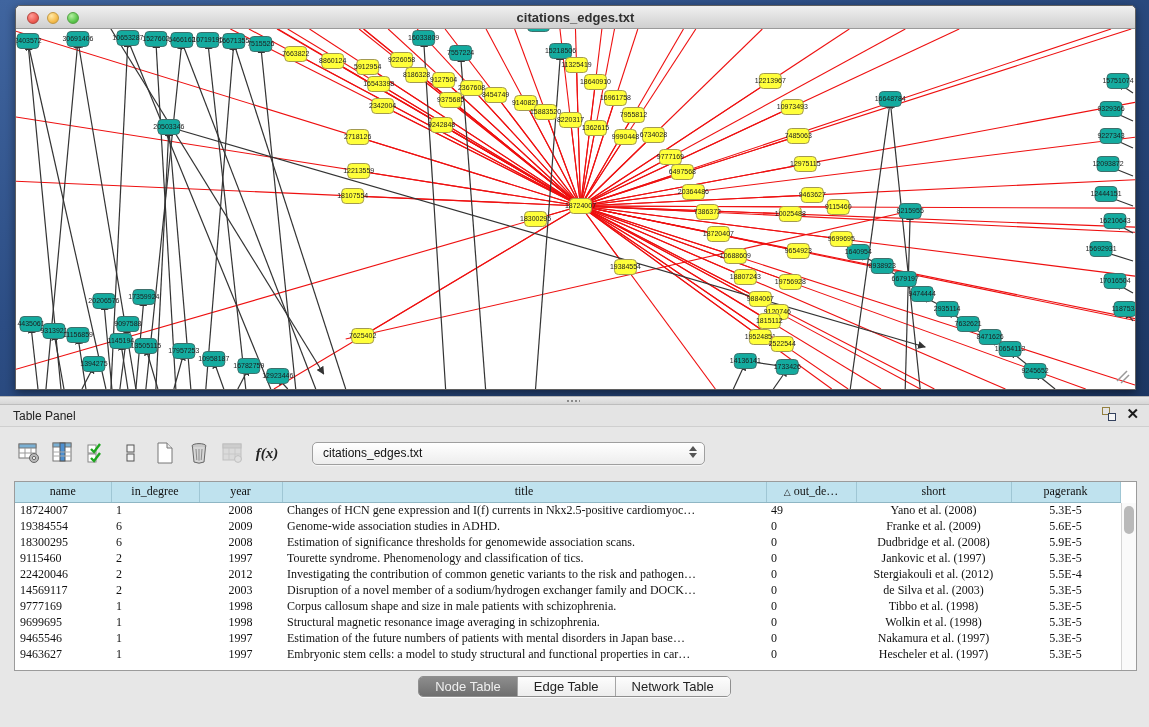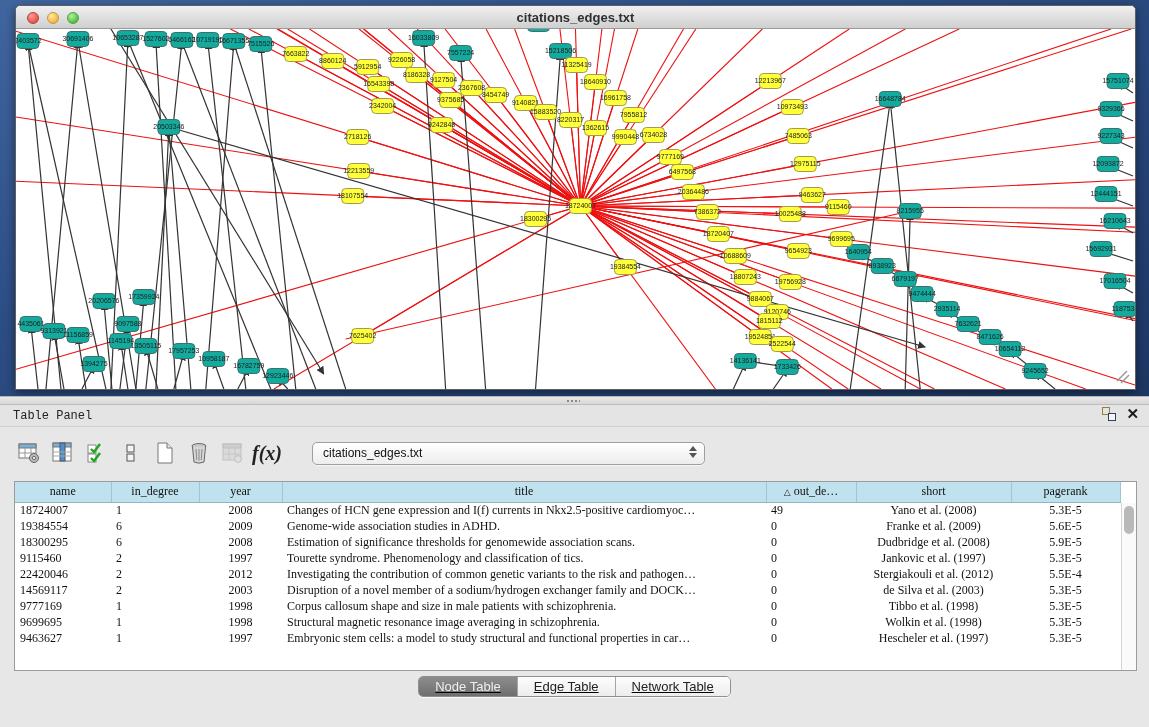--- a/index.html
+++ b/index.html
@@ -28,21 +28,21 @@
   
   .splitter { position:relative; height:9px; background:linear-gradient(#e9e9e9,#d6d6d6);
     border-top:1px solid #b5b5b5; border-bottom:1px solid #bdbdbd; }
   .splitter .grip { position:absolute; left:566px; top:2px; width:14px; height:4px;
     background:radial-gradient(circle,#8a8a8a 1px,transparent 1.4px); background-size:4px 4px; }
 
   
   .panel { width:1149px; height:322px; background:#e7e7e7; }
   .panel-header { position:relative; height:22px; background:#e4e4e4;
     border-bottom:1px solid #cfcfcf; }
-  .panel-header .ptitle { position:absolute; left:13px; top:4px; font-size:12px; color:#222;font-family:Liberation Mono, monospace; }
+  .panel-header .ptitle { position:absolute; left:13px; top:4px; font-size:12px; color:#222; }
   .panel-header .hbtns { position:absolute; right:10px; top:2px; display:flex; gap:10px; align-items:center; }
   .float-ic { position:relative; width:14px; height:14px; }
   .float-ic .b1 { position:absolute; left:0; top:0; width:8px; height:8px; border:1.5px solid #94803f; }
   .float-ic .b2 { position:absolute; right:0; bottom:0; width:8px; height:8px; border:1.5px solid #33415e; background:#f5f5f5; }
   .close-x { font-size:15px; font-weight:bold; color:#1a1a1a; line-height:14px; cursor:default; }
 
   .toolbar { position:relative; height:52px; display:flex; align-items:center; padding-left:14px; }
   .tbtn { width:30px; height:30px; display:flex; align-items:center; justify-content:center; margin-right:4px; }
   .combo { position:relative; width:393px; height:23px; margin-left:26px;
     background:linear-gradient(#ffffff,#ededed); border:1px solid #9f9f9f; border-radius:5px;
@@ -61,21 +61,21 @@
     overflow:hidden; white-space:nowrap; }
   table.dt td { height:16px; padding:0 5px; color:#111; overflow:hidden; white-space:nowrap;
     text-overflow:clip; }
   table.dt td.c { text-align:center; }
   .sort-tri { display:inline-block; margin-right:3px; font-size:9px; color:#222; }
   .vscroll { position:absolute; right:0; top:21px; bottom:0; width:15px;
     background:#fafafa; border-left:1px solid #d5d5d5; }
   .vscroll .thumb { position:absolute; left:2px; top:3px; width:10px; height:28px;
     background:#b9b9b9; border-radius:6px; }
 
-  .tabs-row { height:30px; display:flex; justify-content:center; align-items:center;text-decoration:underline; }
+  .tabs-row { height:30px; display:flex; justify-content:center; align-items:center; }
   .seg { display:flex; height:21px; border:1px solid #8f8f8f; border-radius:5px; overflow:hidden;
     box-shadow:0 1px 0 rgba(255,255,255,.8); }
   .seg .tab { padding:0 16px; font-size:13px; line-height:19px; color:#222;
     background:linear-gradient(#fdfdfd,#ededed); border-right:1px solid #a5a5a5; }
   .seg .tab:last-child { border-right:none; }
   .seg .tab.active { background:linear-gradient(#8d8d8d,#6f6f6f); color:#efefef; }
 
   .icsvg { display:block; }
 </style>
 </head>
@@ -731,21 +731,21 @@
     <span class="tbtn">
       <svg class="icsvg" width="24" height="24" opacity="0.5">
           <rect x="2" y="3" width="18" height="16" fill="#cfcfcf" stroke="#999"></rect>
           <rect x="2" y="3" width="18" height="4" fill="#b5b5b5" stroke="#999"></rect>
           <line x1="8" y1="7" x2="8" y2="19" stroke="#aaa"></line>
           <line x1="14" y1="7" x2="14" y2="19" stroke="#aaa"></line>
           <line x1="2" y1="13" x2="20" y2="13" stroke="#aaa"></line>
           <circle cx="17" cy="18" r="3.4" fill="#d9d9d9" stroke="#999"></circle>
         </svg>
     </span>
-    <span class="tbtn" style="font-family:'Liberation Serif',serif; font-style:italic; font-weight:bold; font-size:20px; color:#222;">f(x)</span>
+    <span class="tbtn" style="font-family:'Liberation Serif',serif; font-style:italic; font-weight:bold; font-size:15px; color:#222;">f(x)</span>
     <div class="combo">
       <span>citations_edges.txt</span>
       <span class="arrows">
           <i class="up"></i>
           <i class="dn"></i>
         </span>
     </div>
   </div>
 
   <div class="table-wrap">
@@ -828,20 +828,29 @@
           <tr>
             <td>9699695</td>
             <td>1</td>
             <td class="c">1998</td>
             <td>Structural magnetic resonance image averaging in schizophrenia.</td>
             <td>0</td>
             <td class="c">Wolkin et al. (1998)</td>
             <td class="c">5.3E-5</td>
           </tr>
           <tr>
+            <td>9465546</td>
+            <td>1</td>
+            <td class="c">1997</td>
+            <td>Estimation of the future numbers of patients with mental disorders in Japan base…</td>
+            <td>0</td>
+            <td class="c">Nakamura et al. (1997)</td>
+            <td class="c">5.3E-5</td>
+          </tr>
+          <tr>
             <td>9463627</td>
             <td>1</td>
             <td class="c">1997</td>
             <td>Embryonic stem cells: a model to study structural and functional properties in car…</td>
             <td>0</td>
             <td class="c">Hescheler et al. (1997)</td>
             <td class="c">5.3E-5</td>
           </tr>
         </tbody>
     </table>

